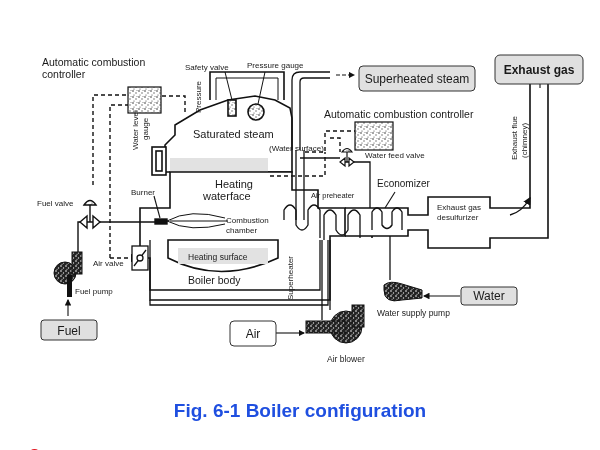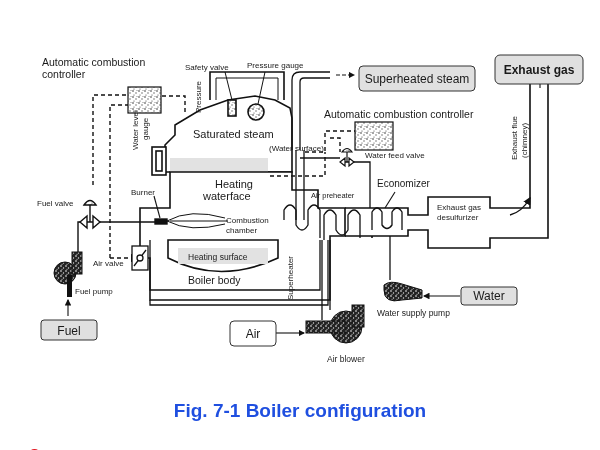--- a/index.html
+++ b/index.html
@@ -191,18 +191,18 @@
   <text class="lbl" x="311" y="198" font-size="7.5">Air preheater</text>
   <text class="lbl" x="377" y="187" font-size="10">Economizer</text>
   <text class="lbl" x="437" y="210" font-size="8">Exhaust gas</text>
   <text class="lbl" x="437" y="220" font-size="8">desulfurizer</text>
   <text class="lbl" font-size="8" transform="translate(517,160) rotate(-90)">Exhaust flue</text>
   <text class="lbl" font-size="8" transform="translate(527,158) rotate(-90)">(chimney)</text>
   <text class="lbl" x="377" y="316" font-size="8.5">Water supply pump</text>
   <text class="lbl" x="327" y="362" font-size="8.5">Air blower</text>
 </svg>
 
-<div class="caption">Fig. 7-1  Boiler configuration</div>
+<div class="caption">Fig. 6-1  Boiler configuration</div>
 
 <div class="logo">
   <span class="logo-mark"></span>
   <span class="logo-text">ECCJ</span>
 </div>
 
 </body></html>

